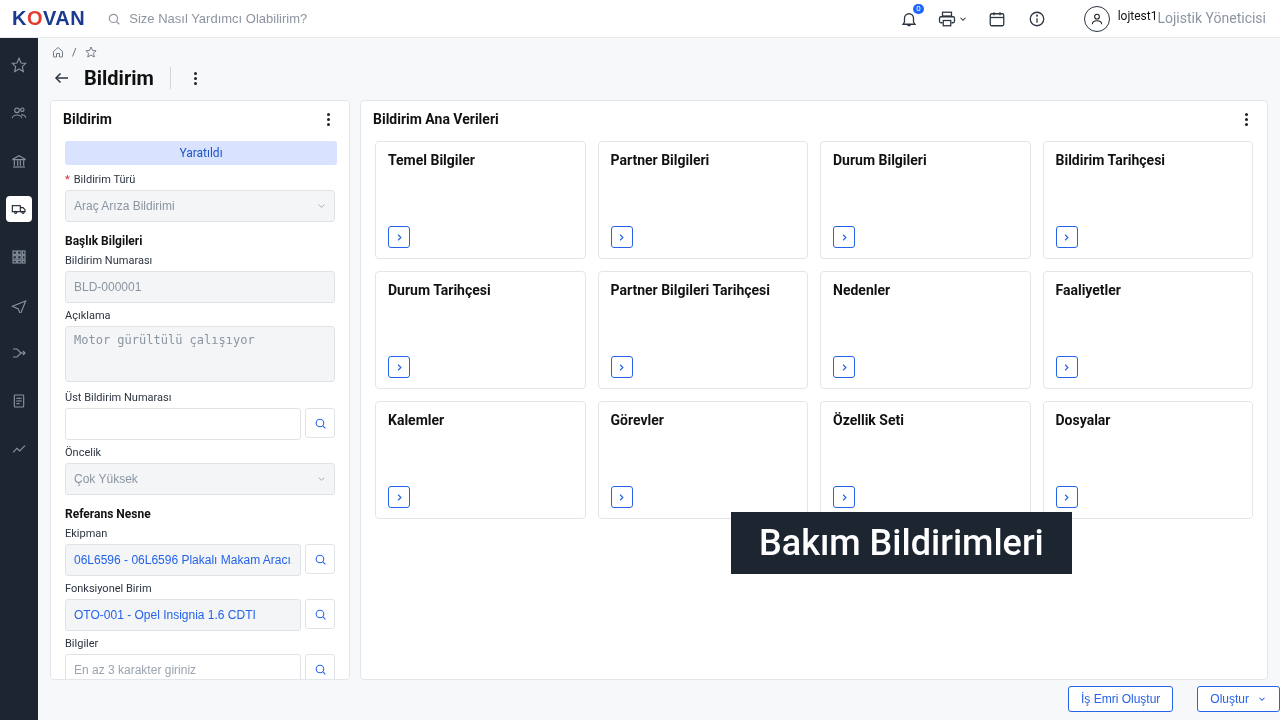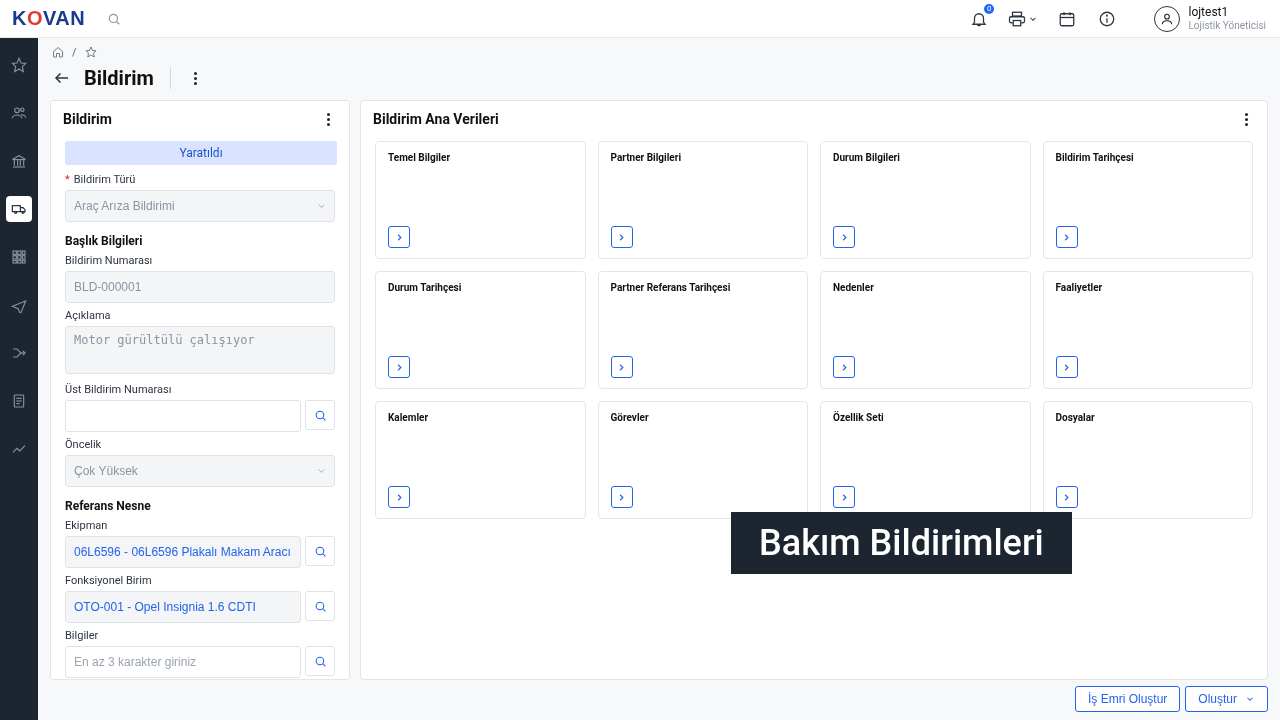--- a/index.html
+++ b/index.html
@@ -37,23 +37,23 @@
   .search-wrap input::placeholder { color:#8b95a1; }
   .top-right { display:flex; align-items:center; gap:18px; }
   .icon-btn { width:22px; height:22px; display:flex; align-items:center; justify-content:center; color:#2b3440; cursor:pointer; position:relative; }
   .bell-badge {
     position:absolute; top:-4px; right:-4px; background:#1e66ff; color:#fff; font-size:8px;
     padding:1px 3px; border-radius:6px; line-height:1;
   }
   .print-wrap { display:flex; align-items:center; gap:2px; }
   .user-block { display:flex; align-items:center; gap:8px; margin-left:18px; }
   .avatar-circle { width:26px; height:26px; border:1.5px solid #2b3440; border-radius:50%; display:flex; align-items:center; justify-content:center; }
-  .user-text { display:flex; flex-direction:column; line-height:1.15; }
+  .user-text { display:flex; flex-direction:row; line-height:1.15; }
   .user-name { font-size:12px; color:#111; }
-  .user-role { font-size:10px; color:#8b95a1; }
+  .user-role { font-size:14px; color:#8b95a1; }
 
   
   .leftrail {
     position:absolute; left:0; top:38px; bottom:0; width:38px; background:#1d2530;
     display:flex; flex-direction:column; align-items:center; padding-top:14px; gap:22px;
   }
   .rail-item { width:26px; height:26px; display:flex; align-items:center; justify-content:center; color:#8893a2; border-radius:4px; cursor:pointer; }
   .rail-item.active { background:#fff; color:#1d2530; }
 
   
@@ -101,21 +101,21 @@
   .field {
     position:relative; margin-top:4px;
   }
   .control {
     width:100%; height:32px; border:1px solid #dfe3e8; border-radius:3px;
     background:#fff; padding:0 28px 0 8px; font-size:12px; color:#111;
   }
   .control::placeholder { color:#9aa4af; }
   .control.ro { background:#f3f5f7; color:#8b95a1; }
   .control.blueval { color:#2563eb; }
-  textarea.control { height:48px; padding-top:6px; resize:none; }
+  textarea.control { height:56px; padding-top:6px; resize:none; }
   .select-caret {
     position:absolute; right:8px; top:50%; transform:translateY(-50%); color:#9aa4af; pointer-events:none;
   }
 
   .search-field { display:flex; gap:4px; margin-top:4px; }
   .search-field .control { flex:1; padding-right:8px; }
   .side-search-btn {
     width:30px; height:30px; border:1px solid #dfe3e8; border-radius:3px;
     display:flex; align-items:center; justify-content:center; color:#2563eb; background:#fff; cursor:pointer;
   }
@@ -124,36 +124,36 @@
   .right-panel { flex:1; display:flex; flex-direction:column; overflow-y:auto; }
   .right-panel::-webkit-scrollbar{width:6px;}
   .right-panel::-webkit-scrollbar-thumb{background:#cfd6dd;border-radius:3px;}
   .card-grid {
     display:grid; grid-template-columns:repeat(4,1fr); gap:12px; padding:4px 14px 14px 14px;
   }
   .card {
     border:1px solid #e2e6ea; border-radius:4px; height:118px; padding:10px 12px;
     display:flex; flex-direction:column; justify-content:space-between; background:#fff;
   }
-  .card-title { font-size:10px; font-weight:700; color:#111; }
+  .card-title { font-size:14px; font-weight:700; color:#111; }
   .card-go {
     width:22px; height:22px; border:1px solid #2563eb; border-radius:3px;
     display:flex; align-items:center; justify-content:center; color:#2563eb; cursor:pointer;
     font-size:11px;
   }
 
   
   .overlay-banner {
     position:absolute; background:#1d2530; color:#fff; font-size:36px; font-weight:500;
     padding:10px 28px; left:731px; top:512px;
   }
 
   
   .footer-actions {
-    position:absolute; right:12px; bottom:8px; display:flex; gap:5px;
+    position:absolute; right:0; bottom:8px; display:flex; gap:24px;
   }
   .btn-outline {
     border:1px solid #2563eb; color:#2563eb; background:#fff; border-radius:3px;
     height:26px; padding:0 12px; font-size:12px; display:flex; align-items:center; gap:8px; cursor:pointer;
   }
   .btn-outline .caret { font-size:10px; }
 
   svg { display:block; }
 </style>
 </head>
@@ -163,20 +163,21 @@
   <div class="logo">
     <span>K</span>
       <span class="o">O</span>
       <span>VAN</span>
   </div>
   <div class="search-wrap">
     <svg width="14" height="14" viewBox="0 0 24 24" fill="none" stroke="currentColor" stroke-width="2">
         <circle cx="11" cy="11" r="7"></circle>
         <line x1="21" y1="21" x2="16.5" y2="16.5"></line>
       </svg>
+    <input type="text" placeholder="Size Nasıl Yardımcı Olabilirim?" style="">
   </div>
   <div class="top-right">
     <div class="icon-btn">
       <svg width="18" height="18" viewBox="0 0 24 24" fill="none" stroke="currentColor" stroke-width="1.7">
           <path d="M18 16v-5a6 6 0 10-12 0v5l-2 3h16z"></path>
           <path d="M10 19a2 2 0 004 0"></path>
         </svg>
       <span class="bell-badge">0</span>
     </div>
     <div class="print-wrap icon-btn" style="width:auto;gap:2px">
@@ -462,21 +463,21 @@
           </div>
           <div class="card">
             <div class="card-title">Durum Tarihçesi</div>
             <div class="card-go">
               <svg width="11" height="11" viewBox="0 0 24 24" fill="none" stroke="currentColor" stroke-width="2.5">
                 <polyline points="9 6 15 12 9 18"></polyline>
               </svg>
             </div>
           </div>
           <div class="card">
-            <div class="card-title">Partner Referans Tarihçesi</div>
+            <div class="card-title">Partner Bilgileri Tarihçesi</div>
             <div class="card-go">
               <svg width="11" height="11" viewBox="0 0 24 24" fill="none" stroke="currentColor" stroke-width="2.5">
                 <polyline points="9 6 15 12 9 18"></polyline>
               </svg>
             </div>
           </div>
           <div class="card">
             <div class="card-title">Nedenler</div>
             <div class="card-go">
               <svg width="11" height="11" viewBox="0 0 24 24" fill="none" stroke="currentColor" stroke-width="2.5">

